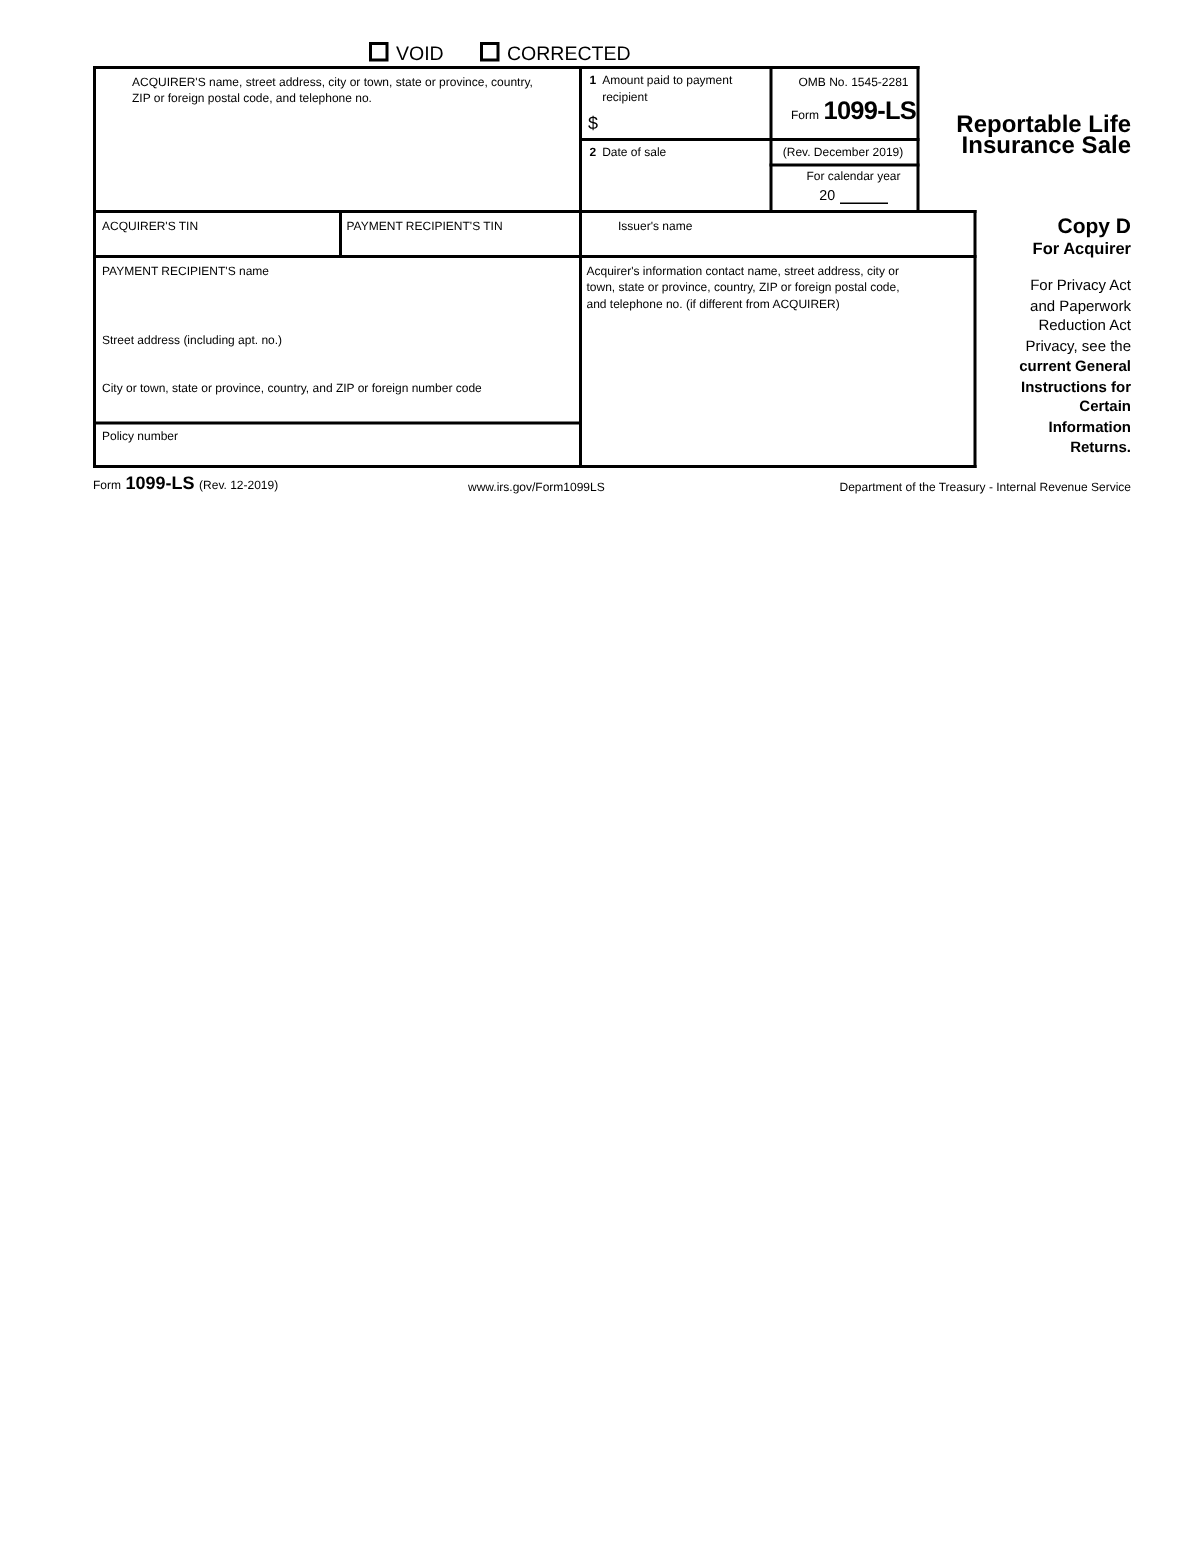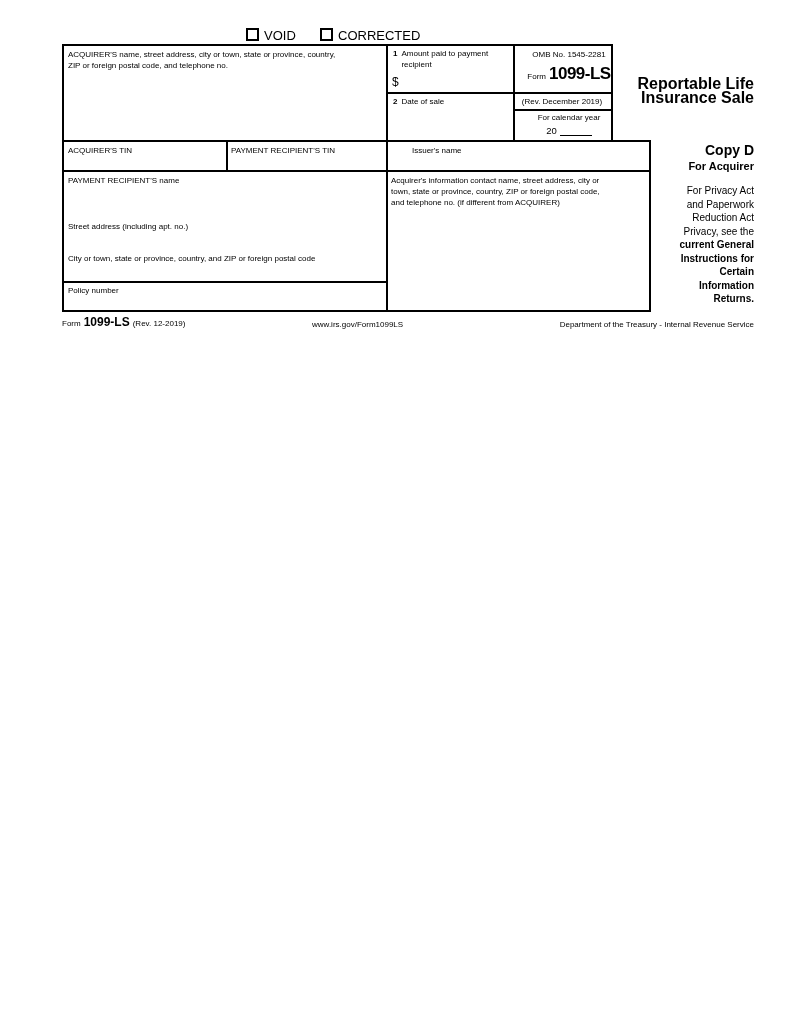--- a/index.html
+++ b/index.html
@@ -51,21 +51,21 @@
   <div class="hl" style="left:62px;top:170px;width:589px;"></div>
   <div class="hl" style="left:62px;top:281px;width:326px;"></div>
   <div class="hl" style="left:62px;top:310px;width:589px;"></div>
   <div class="vl" style="left:62px;top:44px;height:268px;"></div>
   <div class="vl" style="left:386px;top:44px;height:268px;"></div>
   <div class="vl" style="left:226px;top:140px;height:32px;"></div>
   <div class="vl" style="left:513px;top:44px;height:98px;"></div>
   <div class="vl" style="left:611px;top:44px;height:98px;"></div>
   <div class="vl" style="left:649px;top:140px;height:172px;"></div>
 
-  <div class="cell" style="left:52px;top:46px;width:320px;height:92px;padding-left:12px;">
+  <div class="cell" style="left:72px;top:46px;width:320px;height:92px;padding-left:12px;">
     <div class="s8 lblpad">
       <div class="nw">ACQUIRER'S name, street address, city or town, state or province, country,</div>
       <div class="nw">ZIP or foreign postal code, and telephone no.</div>
     </div>
   </div>
 
   <div class="cell" style="left:388px;top:46px;width:125px;height:44px;">
     <div class="boxlbl">
       <span class="bnum">1</span>
       <span>
@@ -116,21 +116,21 @@
     <div class="s8 lblpad nw">Issuer's name</div>
   </div>
 
   <div class="cell" style="left:64px;top:172px;width:320px;height:44px;">
     <div class="s8 lblpad nw">PAYMENT RECIPIENT'S name</div>
   </div>
   <div class="cell" style="left:64px;top:218px;width:320px;height:30px;">
     <div class="s8 lblpad nw">Street address (including apt. no.)</div>
   </div>
   <div class="cell" style="left:64px;top:250px;width:320px;height:29px;">
-    <div class="s8 lblpad nw">City or town, state or province, country, and ZIP or foreign postal code</div>
+    <div class="s8 lblpad nw">City or town, state or province, country, and ZIP or foreign number code</div>
   </div>
   <div class="cell" style="left:64px;top:283px;width:320px;height:25px;">
     <div class="s8 nw" style="padding:2px 0 0 4px;">Policy number</div>
   </div>
 
   <div class="cell" style="left:388px;top:172px;width:259px;height:107px;">
     <div class="s8" style="padding:3px 0 0 3px;">
       <div class="nw">Acquirer's information contact name, street address, city or</div>
       <div class="nw">town, state or province, country, ZIP or foreign postal code,</div>
       <div class="nw">and telephone no. (if different from ACQUIRER)</div>

